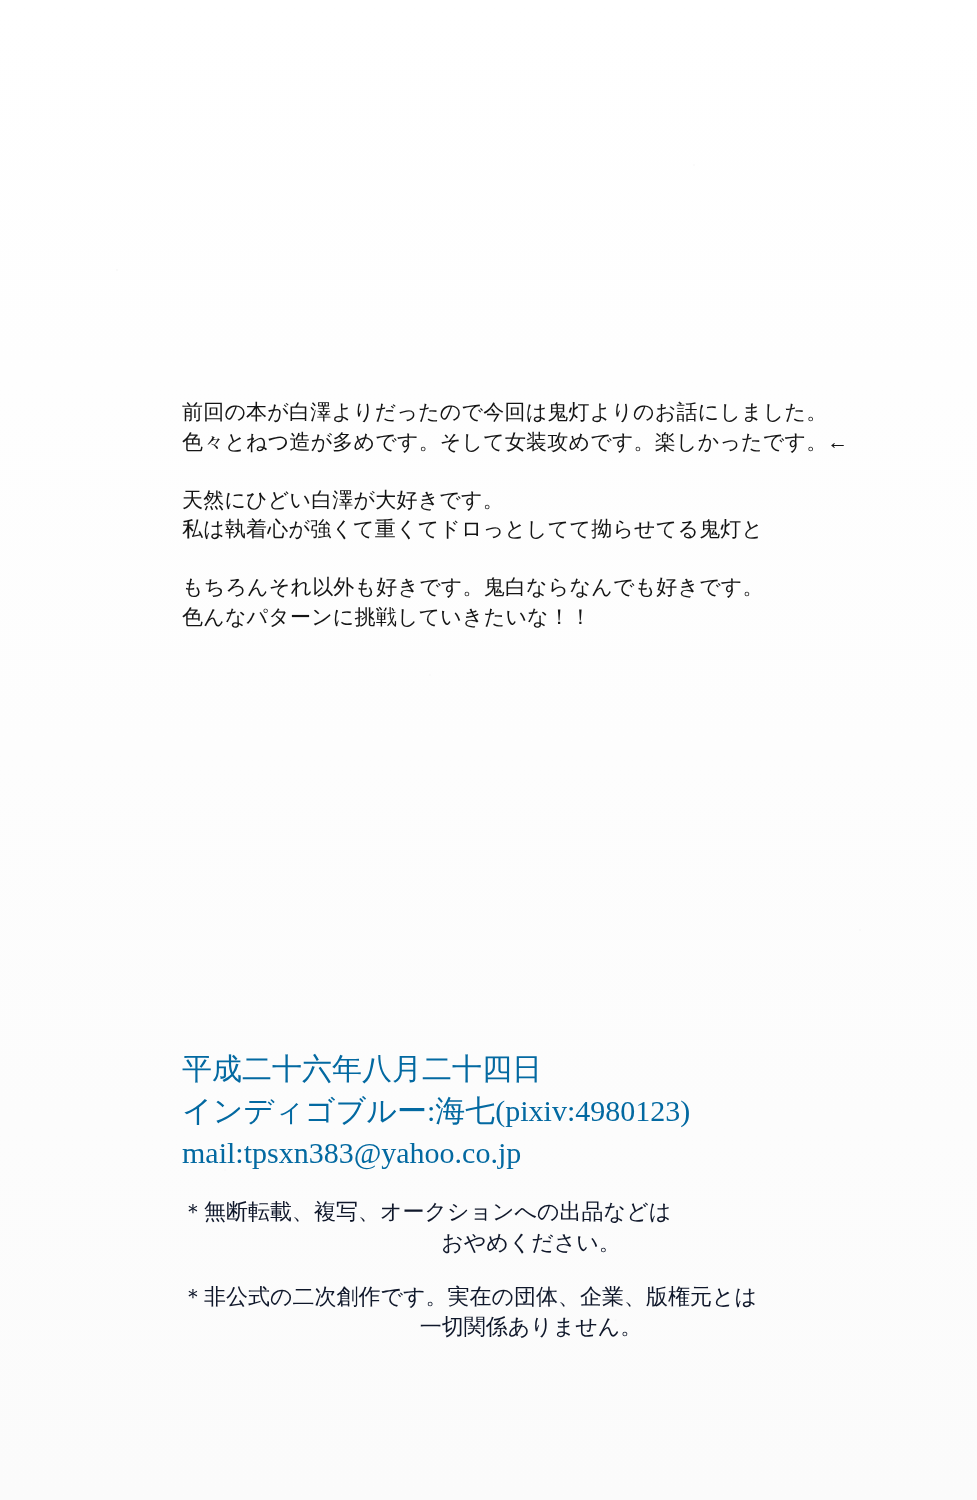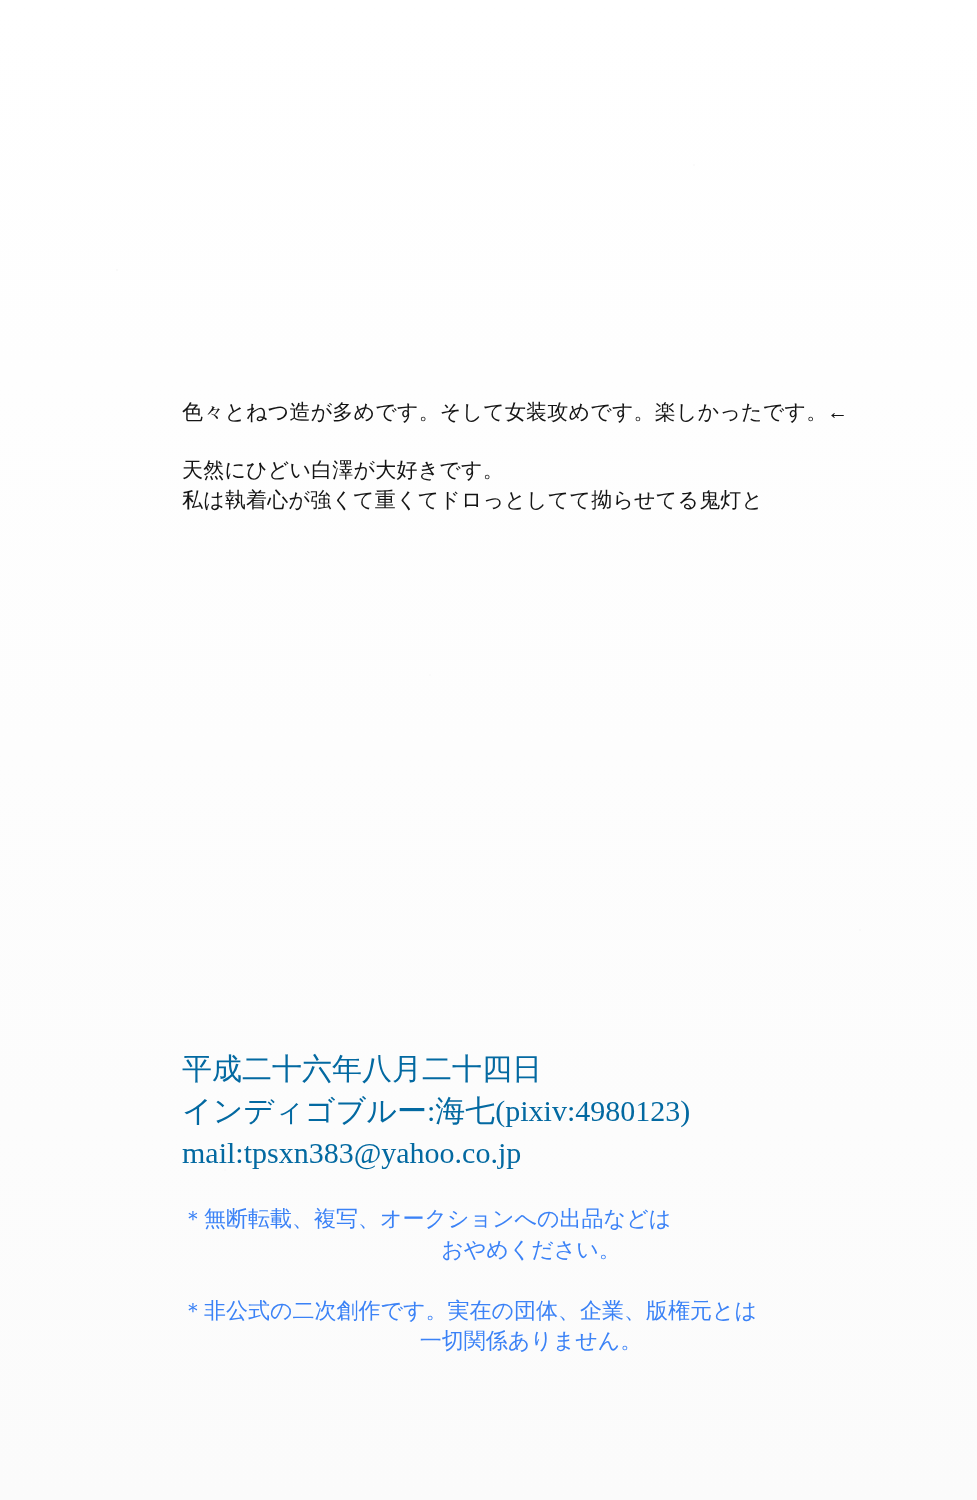--- a/index.html
+++ b/index.html
@@ -57,41 +57,46 @@
     width: 680px;
   }
   .colophon-line {
     display: block;
     font-size: 30px;
     line-height: 1.40;
     color: #0369a1;
     white-space: pre;
   }
   .notice {
-    margin-top: 30px;
+    margin-top: 23px;
     font-size: 22px;
     line-height: 1.40;
-    color: #3b82f6;
+    color: #0f172a;
   }
   .notice .line { display: block; white-space: pre; }
   .notice .indent { padding-left: 18px; text-align: center; }
 </style>
 </head>
 <body>
 
 <div class="page">
   <div class="paper-texture"></div>
 
   <div class="afterword-block">
     <p class="para">
+      <span class="line">前回の本が白澤よりだったので今回は鬼灯よりのお話にしました。</span>
       <span class="line">色々とねつ造が多めです。そして女装攻めです。楽しかったです。←</span>
     </p>
     <p class="para">
       <span class="line">天然にひどい白澤が大好きです。</span>
       <span class="line">私は執着心が強くて重くてドロっとしてて拗らせてる鬼灯と</span>
+    </p>
+    <p class="para">
+      <span class="line">もちろんそれ以外も好きです。鬼白ならなんでも好きです。</span>
+      <span class="line">色んなパターンに挑戦していきたいな！！</span>
     </p>
   </div>
 
   <div class="colophon-block">
     <span class="colophon-line">平成二十六年八月二十四日</span>
     <span class="colophon-line">インディゴブルー:海七(pixiv:4980123)</span>
     <span class="colophon-line">mail:tpsxn383@yahoo.co.jp</span>
 
     <div class="notice">
       <span class="line">＊無断転載、複写、オークションへの出品などは</span>

